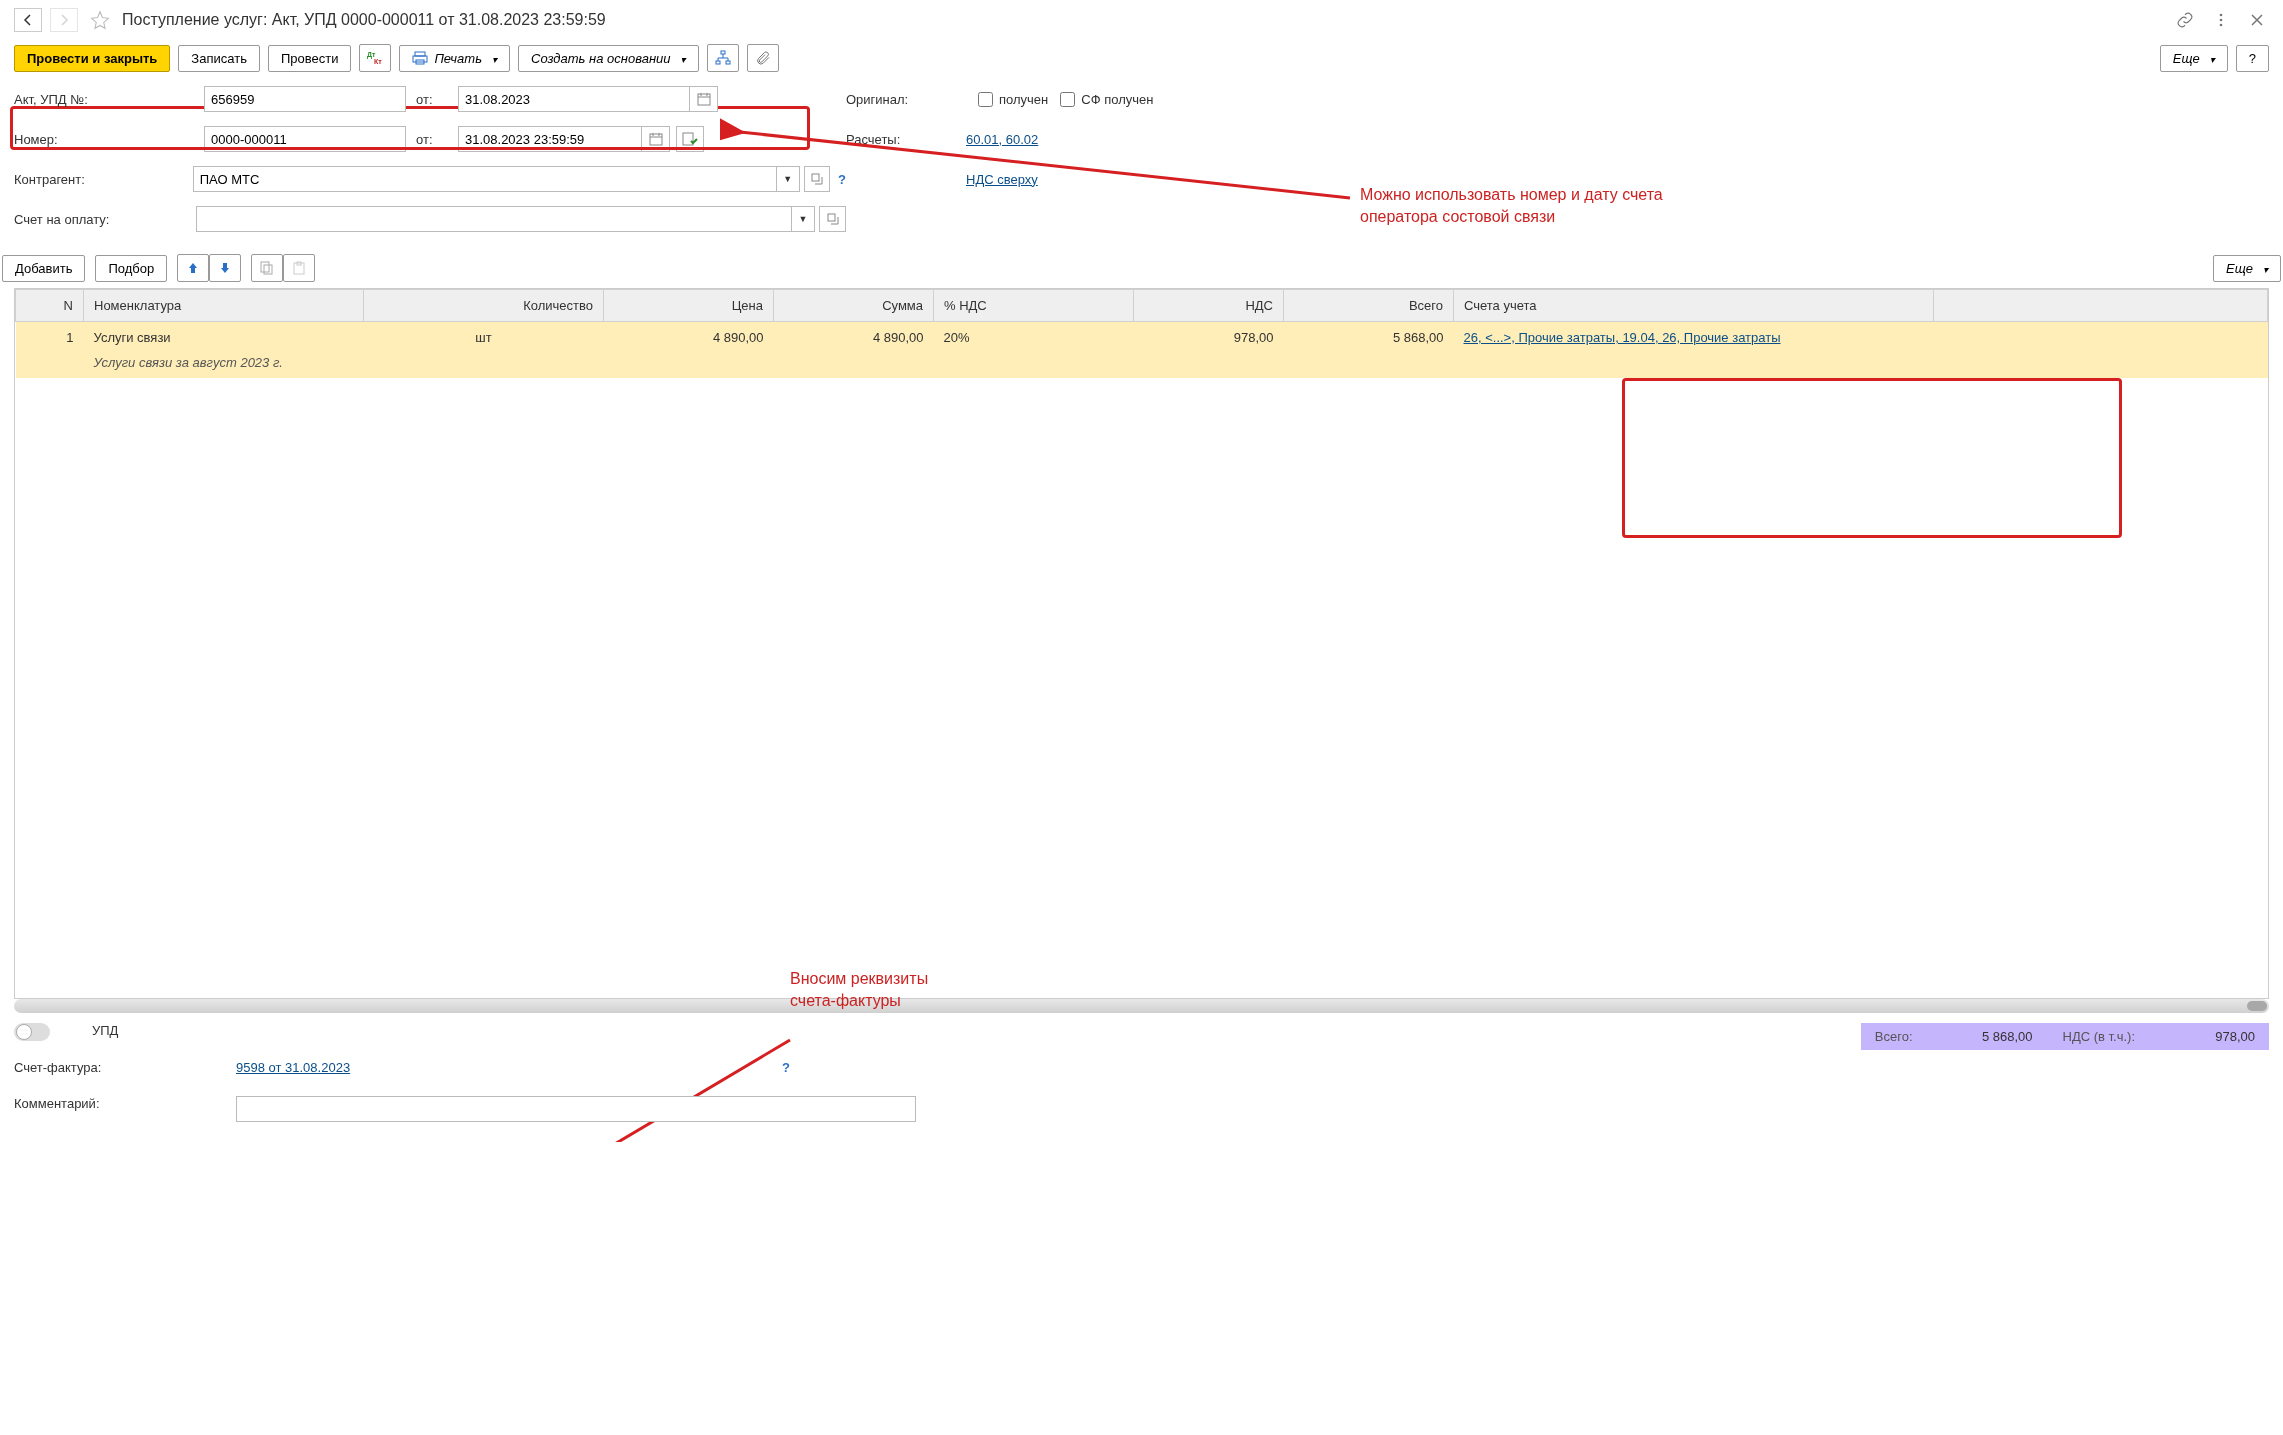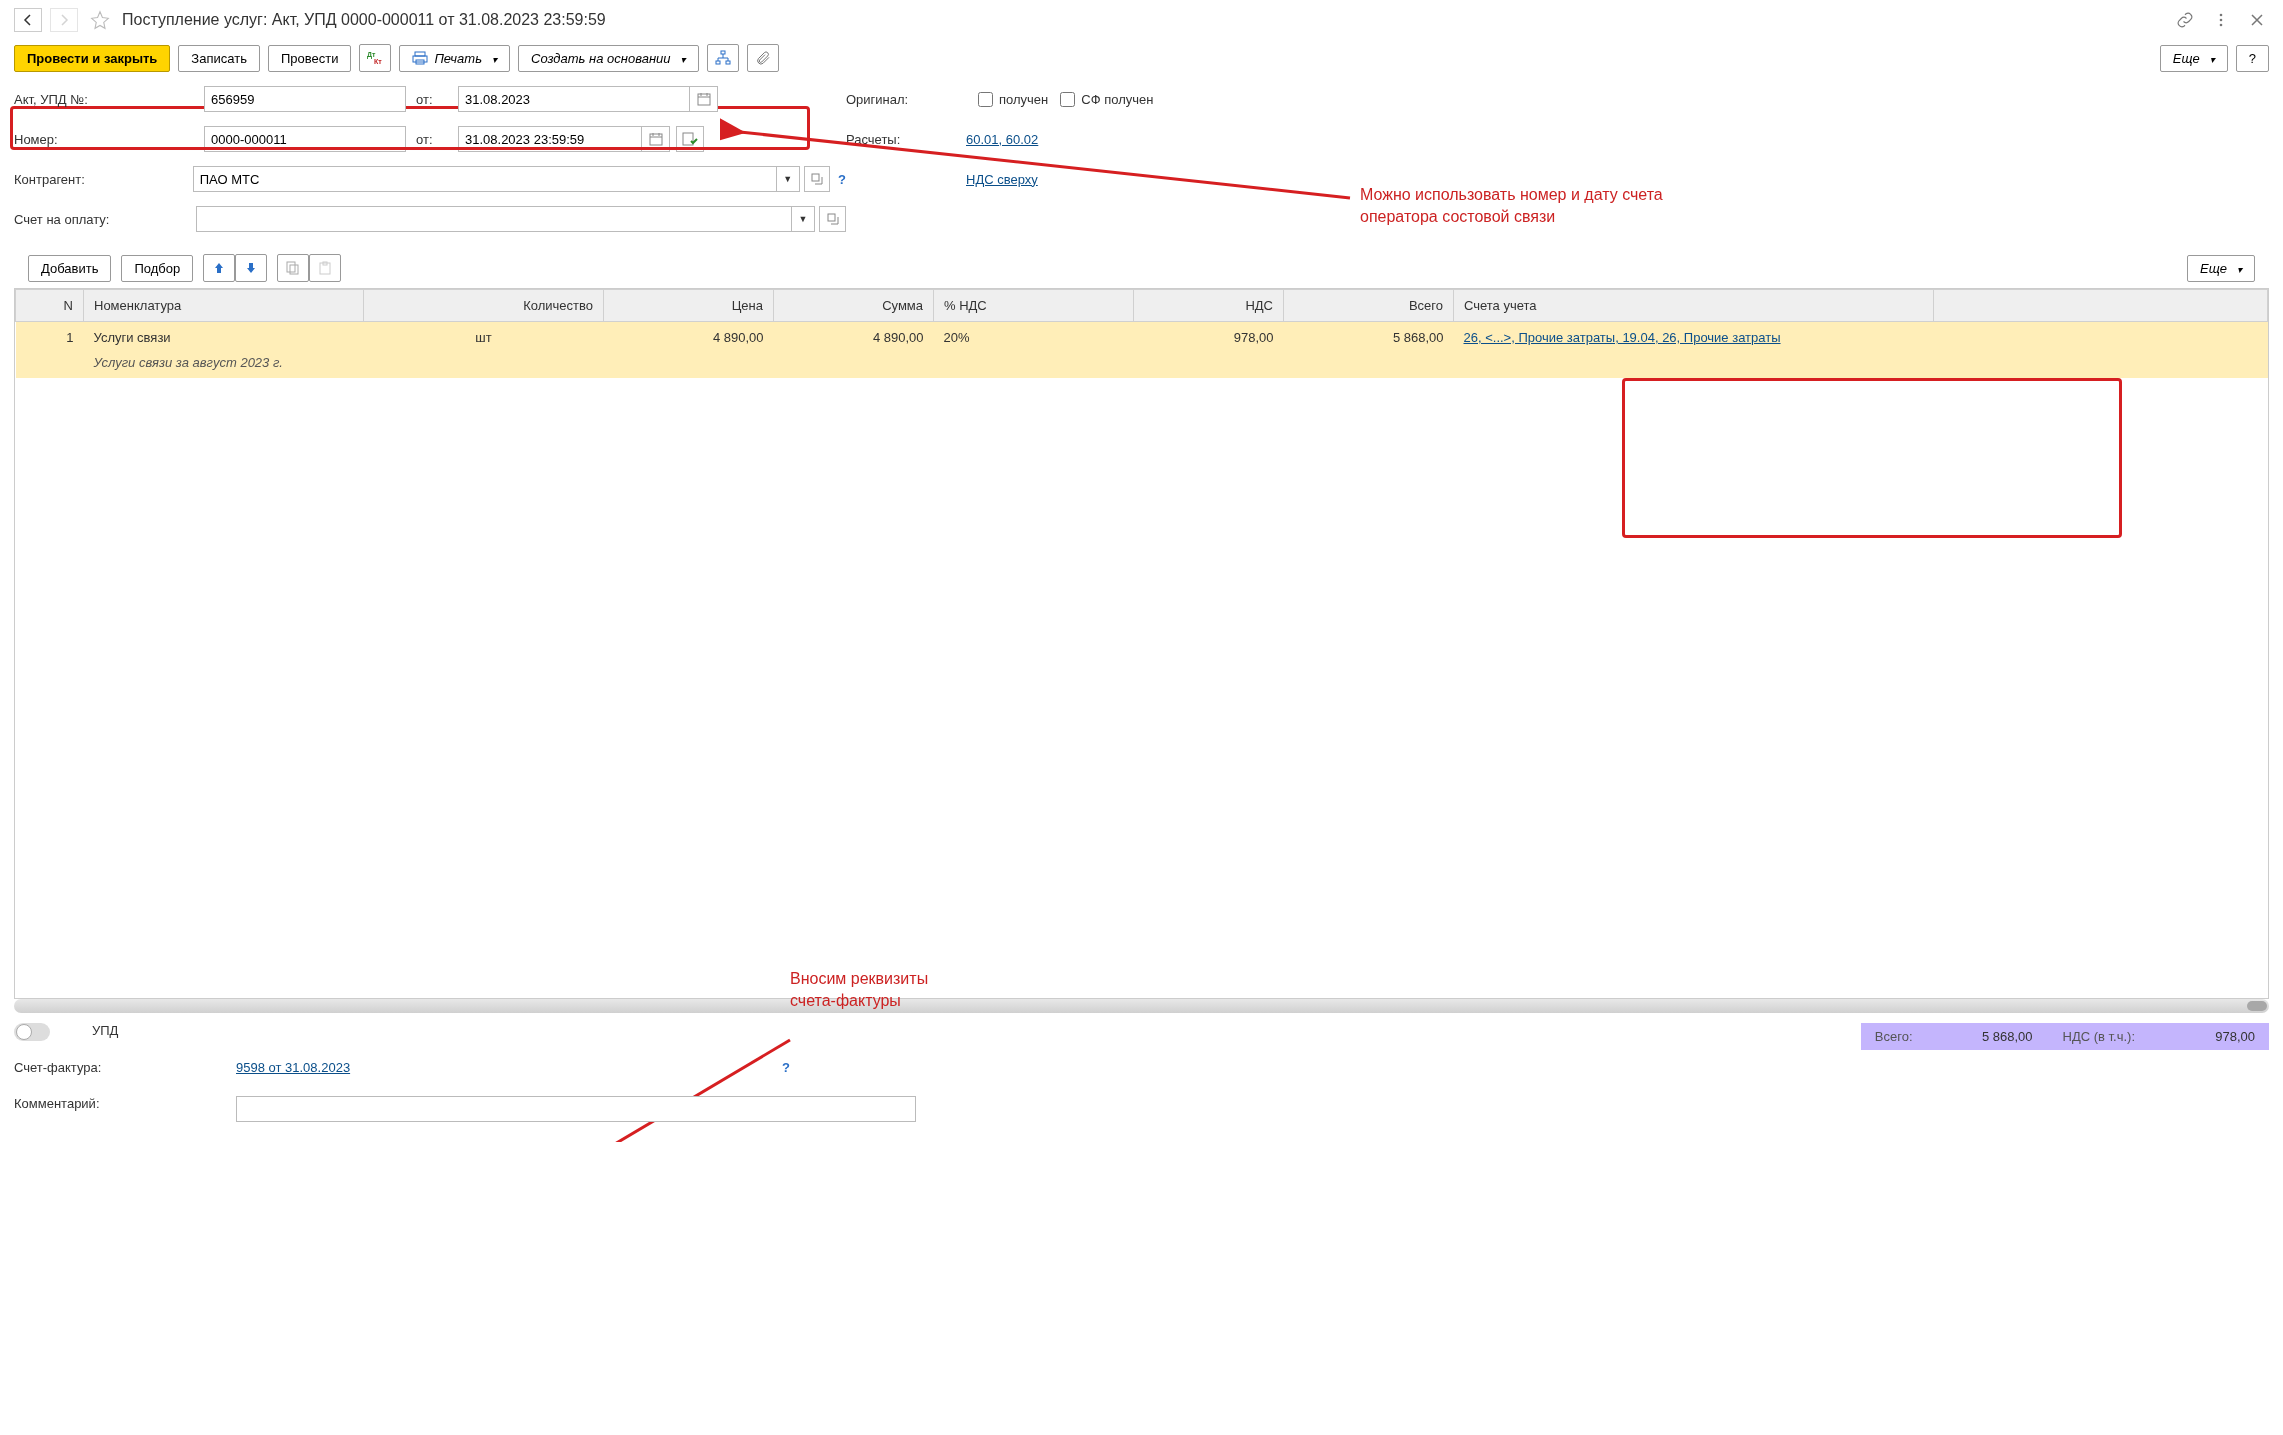--- a/index.html
+++ b/index.html
@@ -46,21 +46,21 @@
 .checkbox-group input { width: 15px; height: 15px; }
 .form-col-right { display: flex; align-items: center; }
 .right-label { width: 120px; }
 
 
 .red-box { position: absolute; border: 3px solid #d61f21; border-radius: 4px; pointer-events: none; }
 .red-arrow { position: absolute; pointer-events: none; }
 .annotation-text { position: absolute; color: #c22; font-size: 16px; line-height: 1.4; pointer-events: none; }
 
 
-.table-toolbar { display: flex; align-items: center; padding: 6px 28px; gap: 10px; }
+.table-toolbar { display: flex; align-items: center; padding: 6px 2px; gap: 10px; }
 .sep-group { display: flex; gap: 0; }
 
 
 .table-wrap { margin: 0 14px; border: 1px solid #ccc; position: relative; }
 table { width: 100%; border-collapse: collapse; }
 th { background: #efefef; text-align: left; font-weight: 400; padding: 8px 10px; border: 1px solid #d0d0d0; font-size: 13px; color: #333; }
 td { padding: 8px 10px; border: 0; font-size: 13px; vertical-align: top; }
 tbody tr { background: #ffeeb8; }
 .col-n { width: 68px; text-align: right; }
 .col-nom { width: 280px; }

